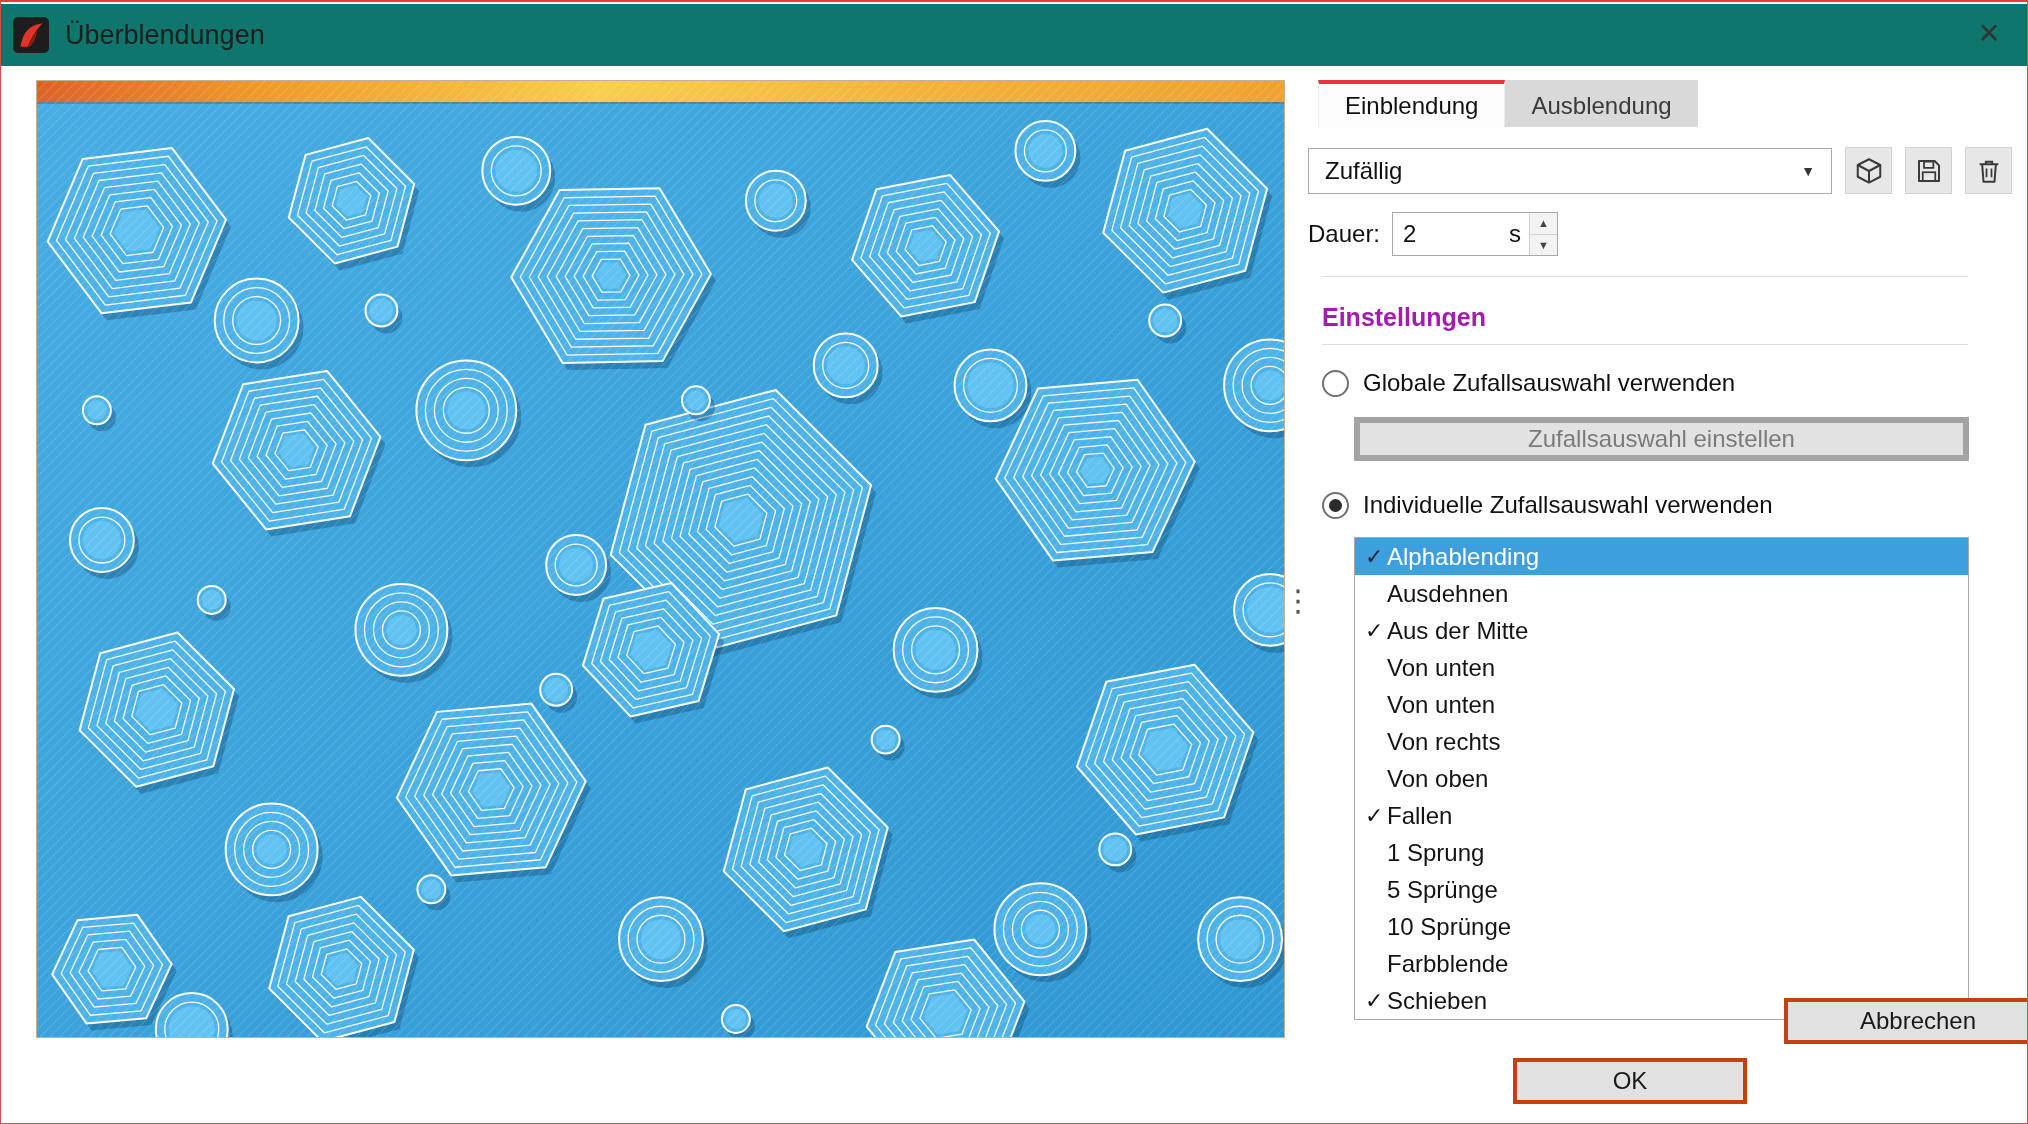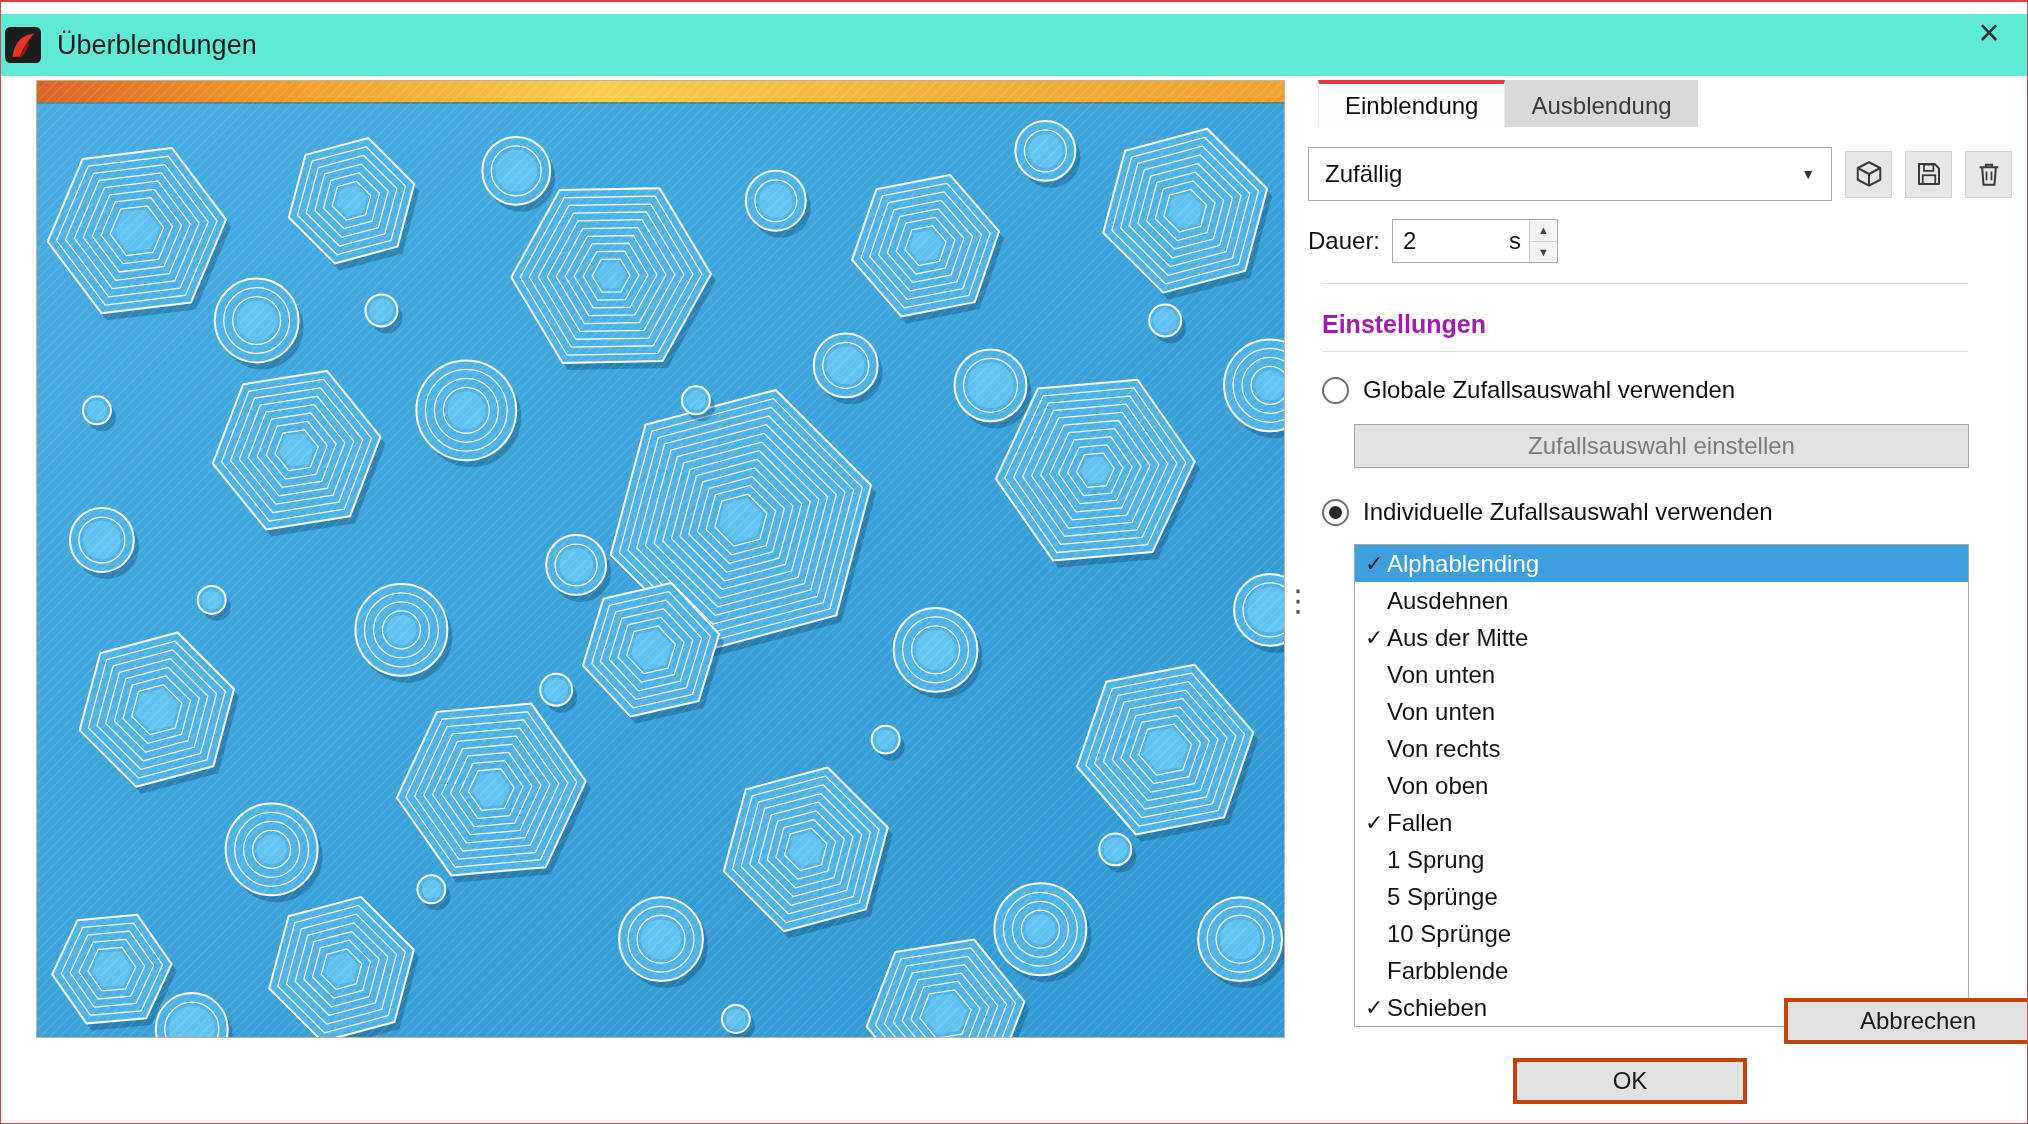--- a/index.html
+++ b/index.html
@@ -5,40 +5,40 @@
   * { box-sizing: border-box; }
   html,body { margin:0; padding:0; background:#fff; }
   body { font-family:"Liberation Sans", sans-serif; }
 
   .window {
     position:relative; width:2028px; height:1124px; background:#ffffff;
     border:1px solid #d0504b; border-top:2px solid #e03e36; overflow:hidden;
   }
 
   
-  .titlebar { position:absolute; left:0; top:12px; right:0; height:62px; display:flex; align-items:center; padding:0 4px; background:#5eead4; }
+  .titlebar { position:absolute; left:0; top:2px; right:0; height:62px; display:flex; align-items:center; padding:0 12px; background:#0f766e; }
   .app-icon { width:36px; height:36px; margin-right:16px; flex:none; }
   .title { font-size:27px; color:#1e1e1e; }
   .close-btn { position:absolute; right:12px; top:6px; width:52px; height:50px; display:flex; align-items:center; justify-content:center; font-size:36px; color:#333; cursor:pointer; }
 
   
   .preview { position:absolute; left:35px; top:78px; width:1249px; height:958px; border:1px solid #c2b292; background:#3aa2de; }
   .preview svg { display:block; width:100%; height:100%; }
 
   .splitter { position:absolute; left:1288px; top:566px; width:18px; height:64px; display:flex; align-items:center; justify-content:center; color:#555; font-size:30px; cursor:col-resize; }
 
   
   .panel { position:absolute; left:1307px; top:78px; width:704px; }
 
   .tabs { display:flex; margin-left:10px; }
   .tab { height:47px; padding:0 26px; display:flex; align-items:center; font-size:24px; background:#d9d9d9; color:#3a3a3a; border-top:4px solid transparent; cursor:pointer; }
   .tab.active { background:#fdfdfd; color:#111; border-top:4px solid #e8353b; border-left:1px solid #ececec; border-right:1px solid #ececec; }
 
   .preset-row { display:flex; align-items:center; margin-top:20px; }
-  .dropdown { flex:1; height:54px; background:#fff; border:1px solid #a9a9a9; display:flex; align-items:center; padding:0 16px; font-size:24px; color:#111; cursor:pointer; }
+  .dropdown { flex:1; height:46px; background:#fff; border:1px solid #a9a9a9; display:flex; align-items:center; padding:0 16px; font-size:24px; color:#111; cursor:pointer; }
   .dropdown .arrow { margin-left:auto; font-size:14px; color:#333; }
   .icon-btn { width:47px; height:47px; margin-left:13px; background:#e7e7e7; border:1px solid #d2d2d2; display:flex; align-items:center; justify-content:center; cursor:pointer; flex:none; }
   .icon-btn svg { width:30px; height:30px; }
 
   .duration-row { display:flex; justify-content:flex-start; align-items:center; margin-top:18px; margin-right:30px; }
   .duration-label { font-size:24px; color:#111; margin-right:12px; }
   .duration-box { width:166px; height:44px; border:1px solid #a9a9a9; background:#fff; display:flex; align-items:stretch; }
   .duration-box input { border:none; outline:none; width:74px; font-size:24px; padding-left:10px; font-family:inherit; color:#111; }
   .duration-unit { font-size:24px; color:#111; margin-left:auto; margin-right:8px; align-self:center; }
   .spinner { width:28px; display:flex; flex-direction:column; border-left:1px solid #d0d0d0; }
@@ -51,21 +51,21 @@
 
   .section-heading { margin:26px 0 0 14px; font-size:25px; font-weight:bold; color:#a21caf; }
 
   .radio-row { display:flex; align-items:center; margin-left:14px;text-align:right; }
   .radio-row.r1 { margin-top:24px; }
   .radio-row.r2 { margin-top:30px; }
   .radio { width:27px; height:27px; border-radius:50%; border:2px solid #6f6f6f; background:#fff; margin-right:14px; position:relative; cursor:pointer; flex:none; }
   .radio.checked::after { content:""; position:absolute; left:50%; top:50%; width:13px; height:13px; margin:-6.5px 0 0 -6.5px; border-radius:50%; background:#2b2b2b; }
   .radio-label { font-size:24px; color:#111; cursor:pointer; }
 
-  .config-btn { margin:20px 0 0 46px; width:615px; height:44px; background:#e2e2e2; border:1px solid #a3a3a3; color:#7b7b7b; font-size:24px; display:flex; align-items:center; justify-content:center; }
+  .config-btn { margin:20px 0 0 46px; width:615px; height:44px; background:#e2e2e2; border:6px solid #a3a3a3; color:#7b7b7b; font-size:24px; display:flex; align-items:center; justify-content:center; }
 
   .listbox { margin:18px 0 0 46px; width:615px; height:483px; border:1px solid #a9a9a9; background:#fff; overflow:hidden; }
   .list-item { height:37px; display:flex; align-items:center; font-size:24px; color:#141414; cursor:pointer; }
   .list-item .check { width:32px; padding-left:10px; font-size:22px; color:#111; flex:none; }
   .list-item.selected { background:#3d9fdd; color:#fff; }
   .list-item.selected .check { color:#06202f; }
 
   .btn { position:absolute; height:46px; background:#e1e1e1; border:4px solid #c2410c; font-size:24px; color:#1a1a1a; display:flex; align-items:center; justify-content:center; cursor:pointer; }
   .btn.ok { left:1512px; top:1056px; width:234px; }
   .btn.cancel { left:1783px; top:996px; width:268px; }

